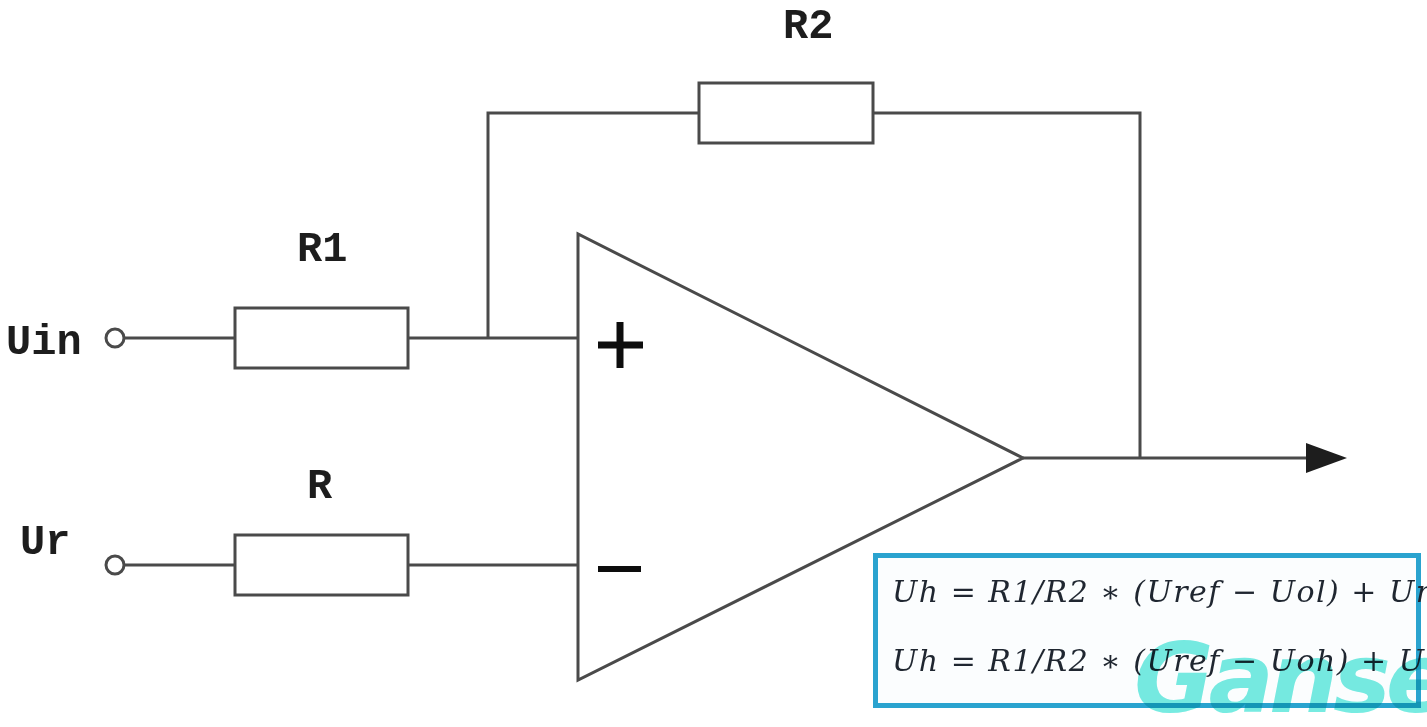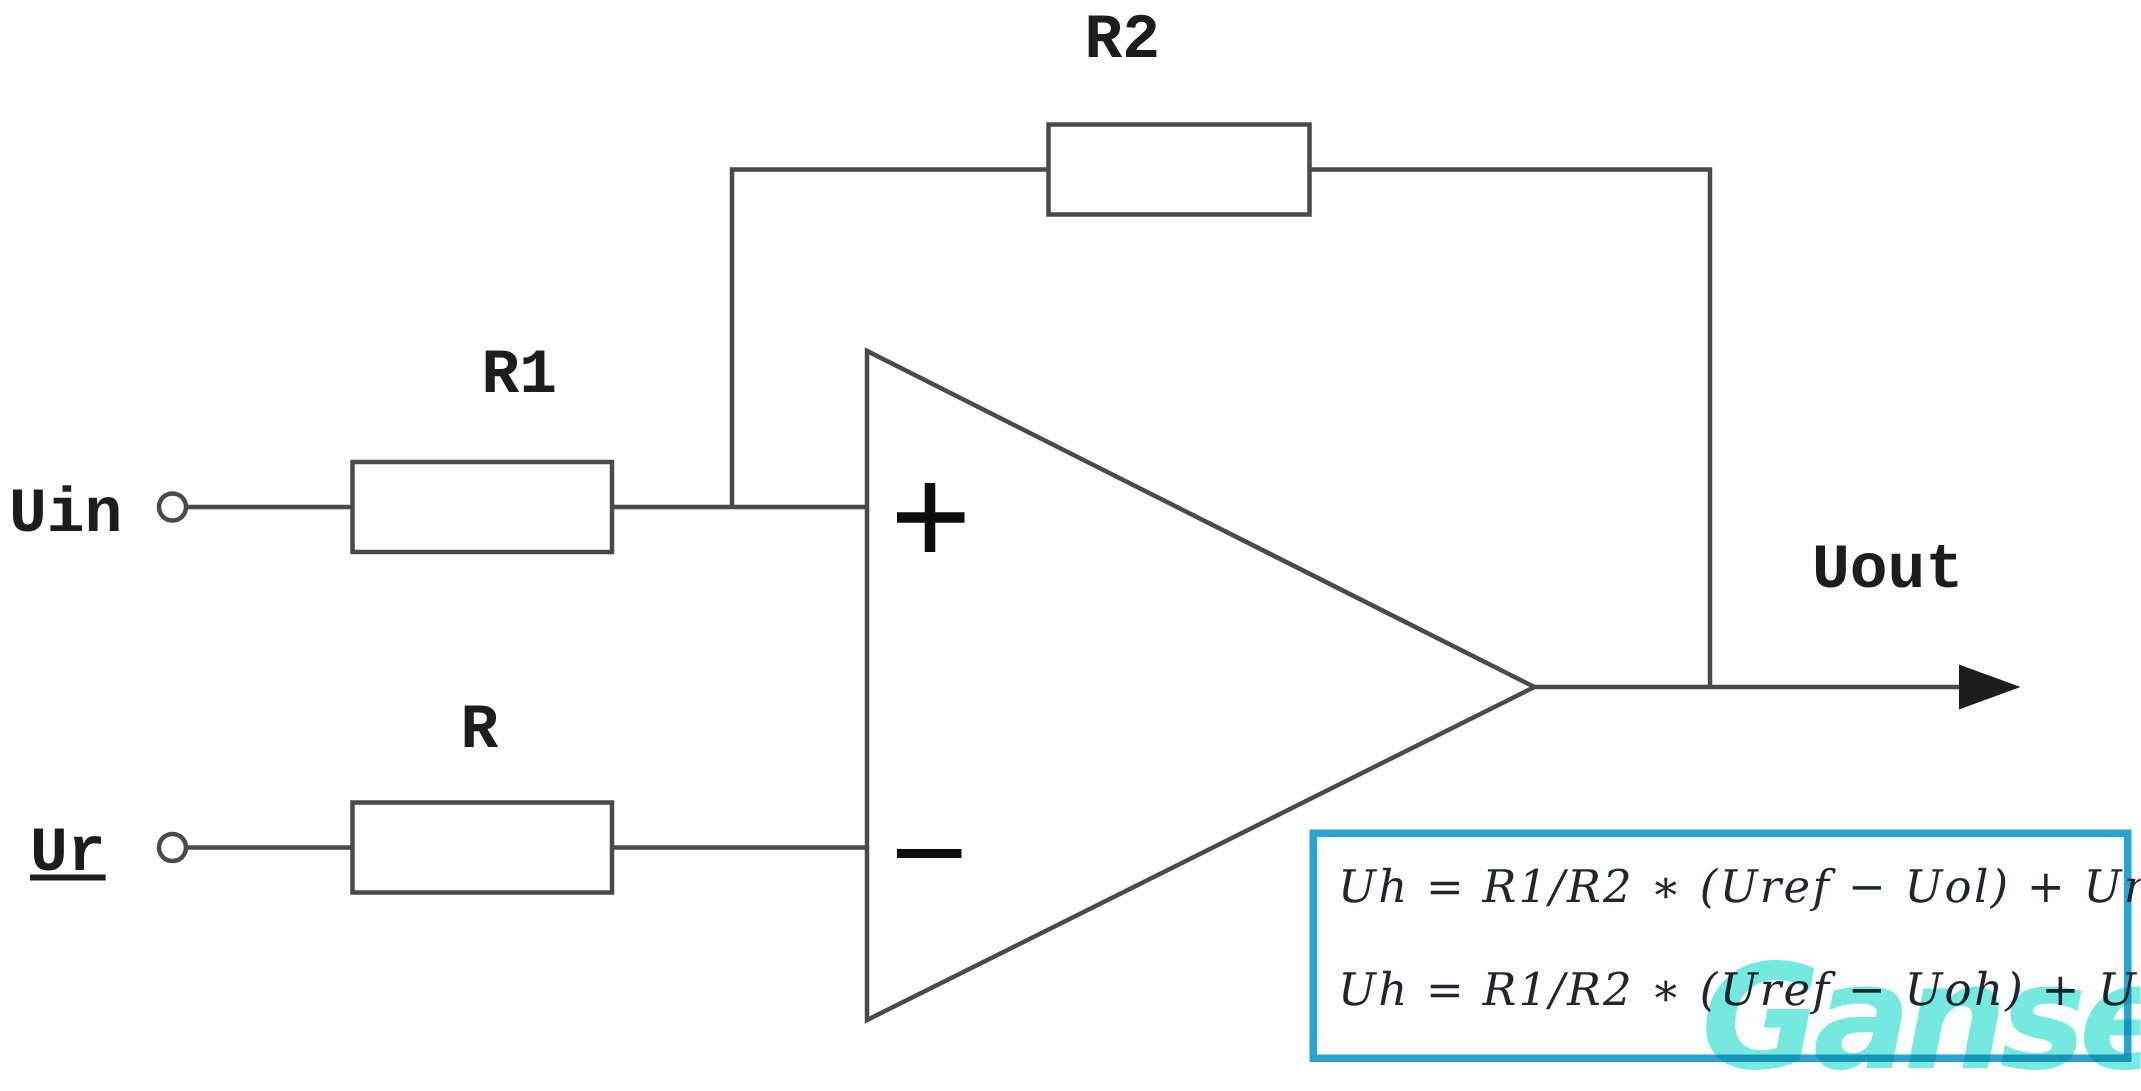--- a/index.html
+++ b/index.html
@@ -92,25 +92,24 @@
     </g>
     <polygon points="1306,443 1347,458 1306,473" fill="#1d1d1d"></polygon>
     <g stroke="#0d0d0d" fill="none">
       <line stroke-width="7" x1="598" y1="345" x2="643" y2="345"></line>
       <line stroke-width="7" x1="620" y1="322" x2="620" y2="368"></line>
       <line stroke-width="6" x1="598" y1="569" x2="641" y2="569"></line>
     </g>
   </svg>
 
   <div class="lbl" style="left:6px;   top:320px;">Uin</div>
-  <div class="lbl" style="left:297px; top:227px;margin-left:24px;">R1</div>
-  <div class="lbl" style="left:723px; top:4px;">R2</div>
+  <div class="lbl" style="left:297px; top:227px;">R1</div>
+  <div class="lbl" style="left:783px; top:4px;">R2</div>
   <div class="lbl" style="left:307px; top:464px;">R</div>
-  <div class="lbl" style="left:20px;  top:546px;text-decoration:underline;">Ur</div>
-  <div class="lbl" style="left:1208px;top:357px;">Uout</div>
+  <div class="lbl" style="left:20px;  top:520px;">Ur</div>
 
   <div class="formula-box">
     <div class="formula-line">Uh = R1/R2 ∗ (Uref − Uol) + Uref</div>
     <div class="formula-line">Uh = R1/R2 ∗ (Uref − Uoh) + Uref</div>
   </div>
 
   <div class="watermark">Ganser</div>
 
 </div>
 

